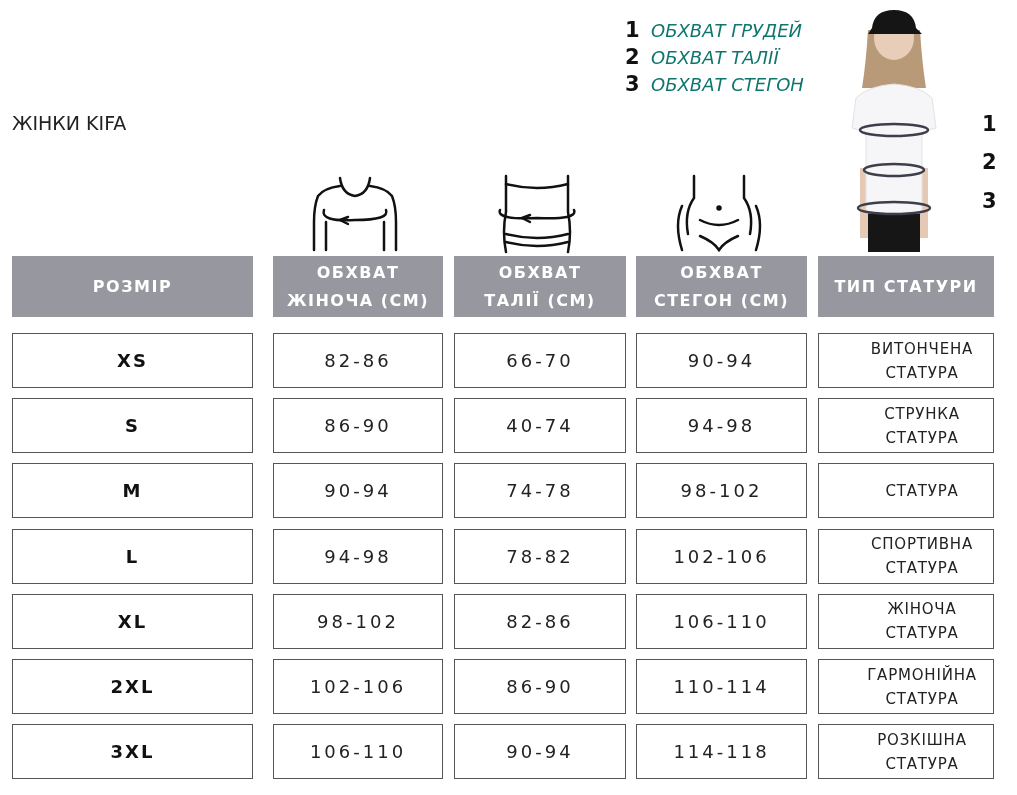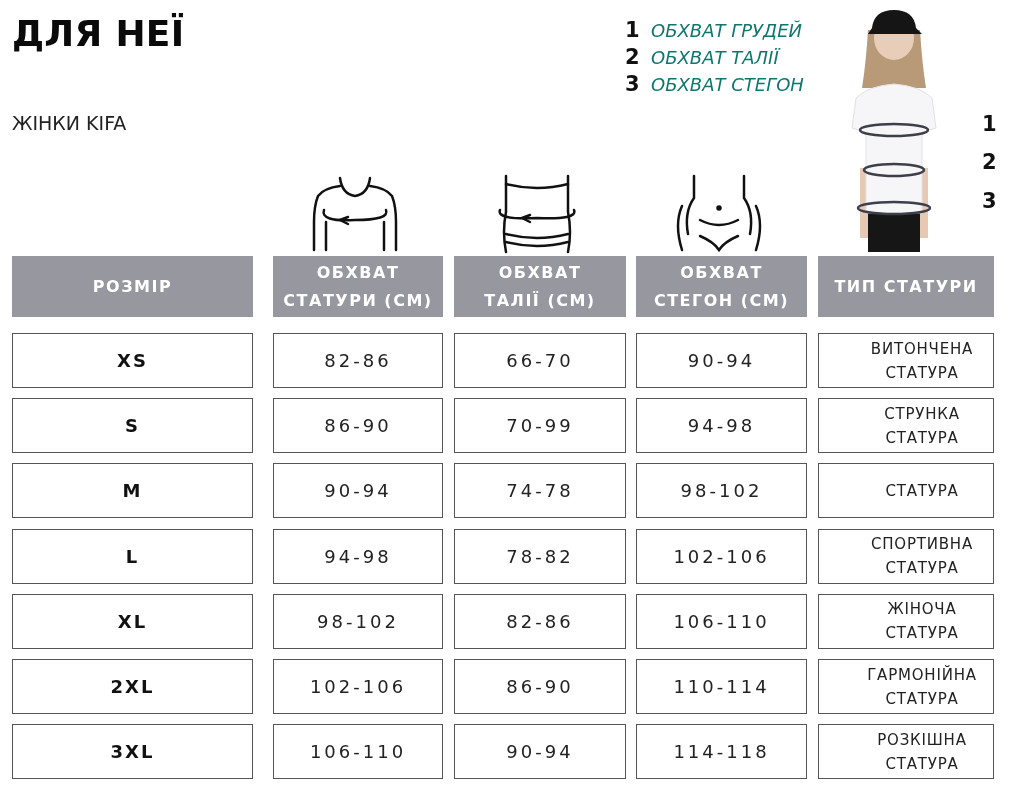--- a/index.html
+++ b/index.html
@@ -27,21 +27,20 @@
     .c1 { left:12px; width:241px; }
     .c2 { left:273px; width:170px; }
     .c3 { left:454px; width:172px; }
     .c4 { left:636px; width:171px; }
     .c5 { left:818px; width:176px; }
   </style>
 </head>
 <body>
 
 <div class="abs title">
-  <div>ДЛЯ НЕЇ</div>
 </div>
 <div class="abs subtitle">ЖІНКИ KIFA</div>
 
 <div class="abs legend">
   <div class="legend-row">
     <span class="legend-num">1</span>
     <span class="legend-label">ОБХВАТ ГРУДЕЙ</span>
   </div>
   <div class="legend-row">
     <span class="legend-num">2</span>
@@ -91,21 +90,21 @@
   <path d="M26 64 Q40 70 45 78 Q50 70 64 64"></path>
   <circle cx="45" cy="36" r="1.5" fill="#111"></circle>
 </svg>
 
 <div class="abs hdr c1">
     <span>РОЗМІР</span>
   </div>
 <div class="abs hdr c2">
     <div>
       <div>ОБХВАТ</div>
-      <div>СТАТУРИ (СМ)</div>
+      <div>ЖІНОЧА (СМ)</div>
     </div>
   </div>
 <div class="abs hdr c3">
     <div>
       <div>ОБХВАТ</div>
       <div>ТАЛІЇ (СМ)</div>
     </div>
   </div>
 <div class="abs hdr c4">
     <div>
@@ -136,21 +135,21 @@
         <div>СТАТУРА</div>
       </div>
     </div>
     <div class="abs cell c1 size" style="top:398.2px">
       <span>S</span>
     </div>
        <div class="abs cell c2 num" style="top:398.2px">
       <span>86-90</span>
     </div>
        <div class="abs cell c3 num" style="top:398.2px">
-      <span>70-99</span>
+      <span>40-74</span>
     </div>
        <div class="abs cell c4 num" style="top:398.2px">
       <span>94-98</span>
     </div>
        <div class="abs cell c5 type" style="top:398.2px">
       <div>
         <div>СТРУНКА</div>
         <div>СТАТУРА</div>
       </div>
     </div>

